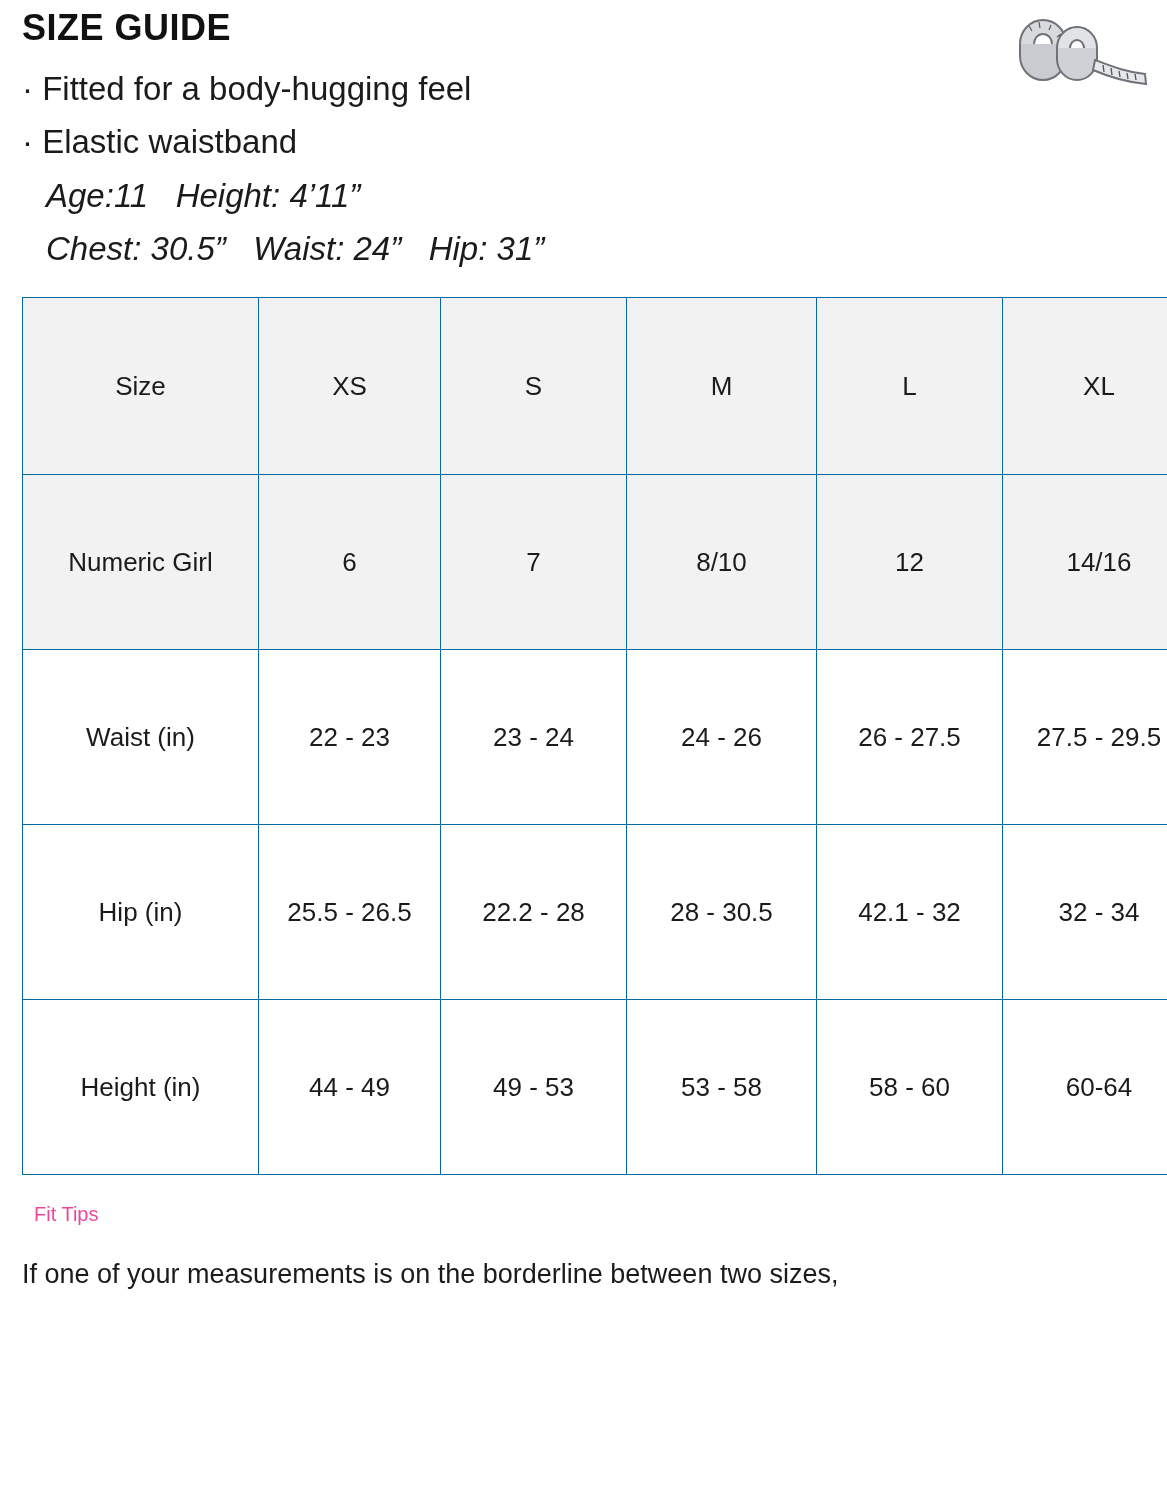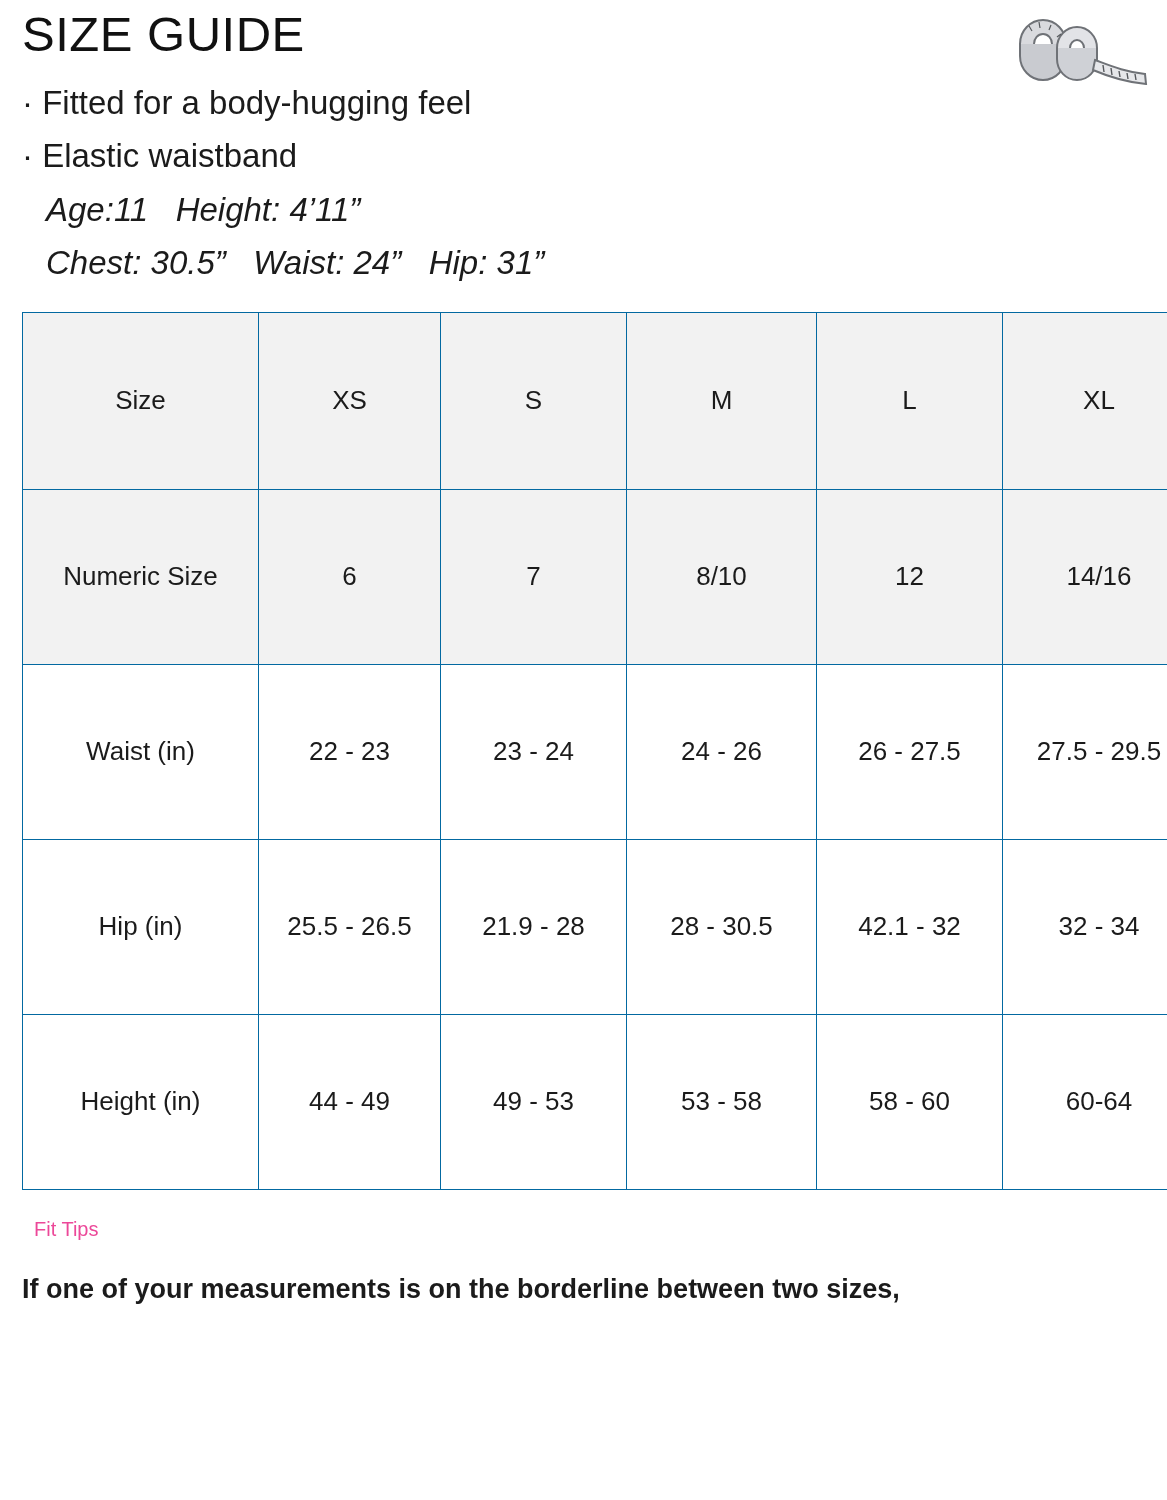--- a/index.html
+++ b/index.html
@@ -16,22 +16,22 @@
     overflow: hidden;
   }
   .page {
     position: relative;
     width: 1167px;
     height: 1500px;
     box-sizing: border-box;
     padding: 0 22px;
   }
   .title {
-    font-size: 49px;
-    font-weight: 400;
+    font-size: 36px;
+    font-weight: 700;
     letter-spacing: 0.5px;
     margin: 8px 0 0 0;
     line-height: 1.1;
     color: #111;
   }
   .bullets {
     margin-top: 14px;
   }
   .bullet {
     font-size: 33px;
@@ -93,21 +93,20 @@
     font-size: 20px;
     margin-top: 28px;
     color: #ec4899;
     margin-left: 12px;
   }
   .fit-tips-body {
     font-size: 27px;
     line-height: 1.35;
     margin-top: 30px;
     color: #1b1b1b;
-    font-weight: bold;
   }
   .fit-tips-body div { white-space: pre; }
 </style>
 </head>
 <body>
 
 <div class="page">
 
   <div class="tape-icon">
     <svg viewBox="0 0 150 80" width="150" height="80">
@@ -160,39 +159,39 @@
     <tbody>
       <tr class="header-row">
         <td class="rowlabel">Size</td>
         <td>XS</td>
         <td>S</td>
         <td>M</td>
         <td>L</td>
         <td>XL</td>
       </tr>
       <tr class="numeric-row">
-        <td class="rowlabel">Numeric Size</td>
+        <td class="rowlabel">Numeric Girl</td>
         <td>6</td>
         <td>7</td>
         <td>8/10</td>
         <td>12</td>
         <td>14/16</td>
       </tr>
       <tr>
         <td class="rowlabel">Waist (in)</td>
         <td>22 - 23</td>
         <td>23 - 24</td>
         <td>24 - 26</td>
         <td>26 - 27.5</td>
         <td>27.5 - 29.5</td>
       </tr>
       <tr>
         <td class="rowlabel">Hip (in)</td>
         <td>25.5 - 26.5</td>
-        <td>21.9 - 28</td>
+        <td>22.2 - 28</td>
         <td>28 - 30.5</td>
         <td>42.1 - 32</td>
         <td>32 - 34</td>
       </tr>
       <tr>
         <td class="rowlabel">Height (in)</td>
         <td>44 - 49</td>
         <td>49 - 53</td>
         <td>53 - 58</td>
         <td>58 - 60</td>

